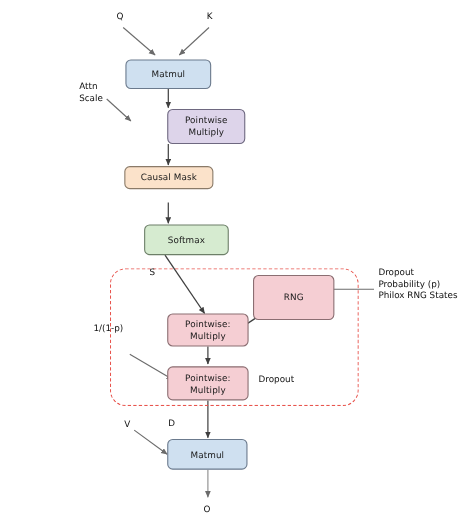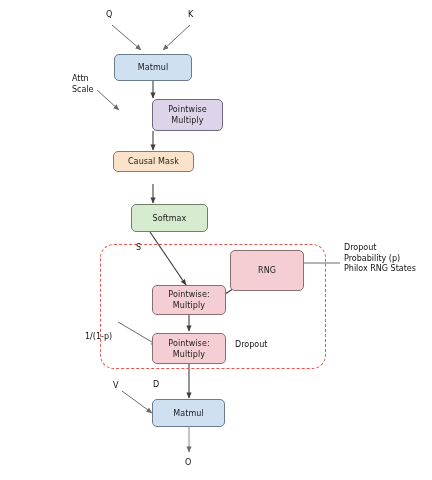--- a/index.html
+++ b/index.html
@@ -139,21 +139,21 @@
 
   <div class="freetext" style="left:106px; top:10px;">Q</div>
 
   <div class="freetext" style="left:188px; top:10px;">K</div>
 
   <div class="freetext" style="left:61px; top:74px;margin-left:11px;">Attn
 Scale</div>
 
   <div class="freetext" style="left:136px; top:243px;">S</div>
 
-  <div class="freetext" style="left:85px; top:332px;">1/(1-p)</div>
+  <div class="freetext" style="left:85px; top:294px;">1/(1-p)</div>
 
   <div class="freetext" style="left:235px; top:340px;">Dropout</div>
 
   <div class="freetext" style="left:344px; top:243px;">Dropout
 Probability (p)
 Philox RNG States</div>
 
   <div class="freetext" style="left:113px; top:381px;">V</div>
 
   <div class="freetext" style="left:153px; top:380px;">D</div>

